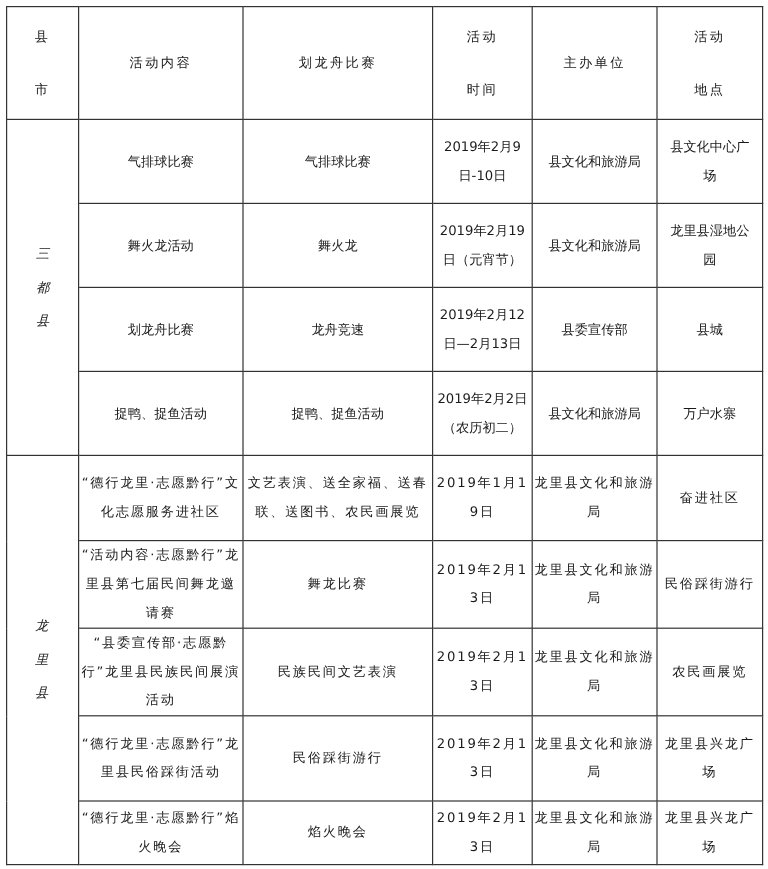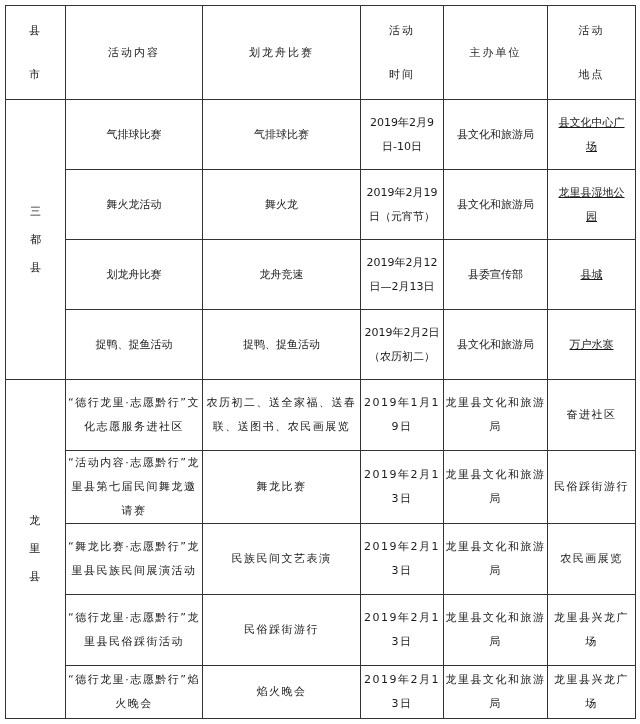--- a/index.html
+++ b/index.html
@@ -41,20 +41,21 @@
       letter-spacing: 2px;
     }
     .hdr-two {
       line-height: 44px !important;
     }
     .county {
       font-weight: bold;
       font-family: "DejaVu Serif", serif;
       font-size: 17px;
       line-height: 28px !important;
+      font-style: italic;
     }
     .county .vert {
       display: inline-block;
       width: 20px;
       word-break: break-all;
       white-space: normal;
     }
     .sandu-row td {
       height: 69px;
     }
@@ -88,21 +89,20 @@
       display: inline-block;
       max-width: 92px;
       white-space: normal;
       word-break: break-all;
     }
     .center-place {
       display: inline-block;
       max-width: 66px;
       white-space: normal;
       word-break: break-all;
-      text-decoration: underline;
     }
   </style>
 </head>
 <body>
 
 <table class="activity-table">
   <colgroup>
     <col style="width:60px">
     <col style="width:137px">
     <col style="width:158px">
@@ -163,21 +163,21 @@
     </tr>
 
     <tr class="longli-row">
       <td class="county" rowspan="5">
         <span class="vert">龙里县</span>
       </td>
       <td>
           <span class="cell-text">“德行龙里·志愿黔行”文化志愿服务进社区</span>
         </td>
       <td>
-          <span class="cell-text">农历初二、送全家福、送春联、送图书、农民画展览</span>
+          <span class="cell-text">文艺表演、送全家福、送春联、送图书、农民画展览</span>
         </td>
       <td>
           <span class="cell-text">2019年1月19日</span>
         </td>
       <td>
           <span class="cell-text">龙里县文化和旅游局</span>
         </td>
       <td>
           <span class="cell-text">奋进社区</span>
         </td>
@@ -194,21 +194,21 @@
         </td>
       <td>
           <span class="cell-text">龙里县文化和旅游局</span>
         </td>
       <td>
           <span class="cell-text">民俗踩街游行</span>
         </td>
     </tr>
     <tr class="longli-row">
       <td>
-          <span class="cell-text">“舞龙比赛·志愿黔行”龙里县民族民间展演活动</span>
+          <span class="cell-text">“县委宣传部·志愿黔行”龙里县民族民间展演活动</span>
         </td>
       <td>
           <span class="cell-text">民族民间文艺表演</span>
         </td>
       <td>
           <span class="cell-text">2019年2月13日</span>
         </td>
       <td>
           <span class="cell-text">龙里县文化和旅游局</span>
         </td>

